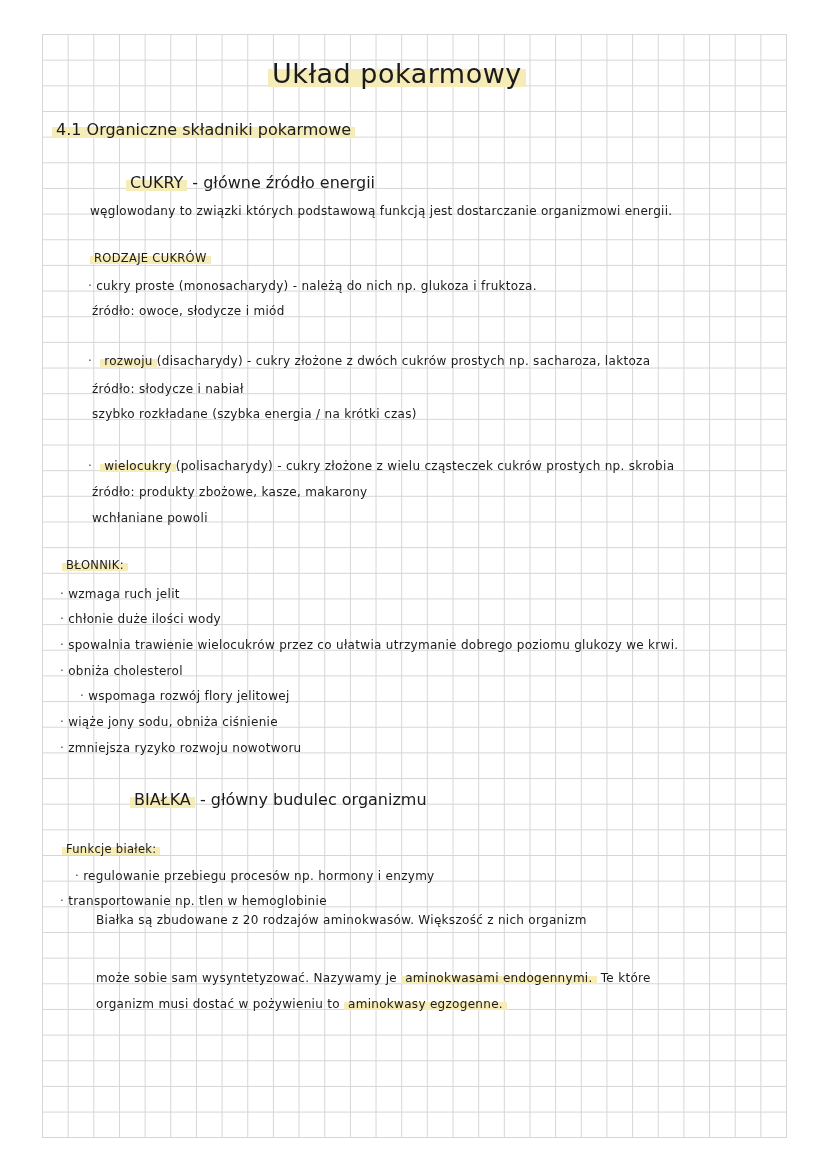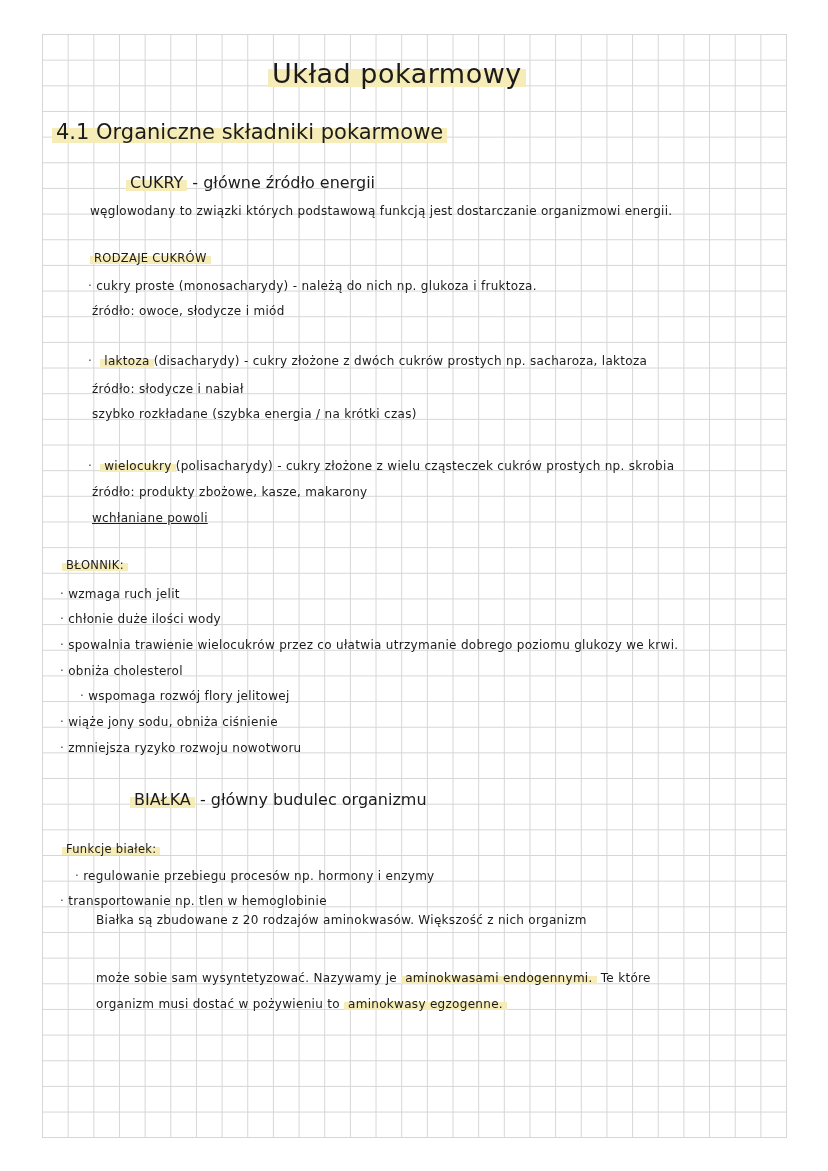--- a/index.html
+++ b/index.html
@@ -12,21 +12,21 @@
     background-color: #ffffff;
     background-image:
       linear-gradient(to right, #d6d6d6 1px, transparent 1px),
       linear-gradient(to bottom, #d6d6d6 1px, transparent 1px);
     background-size: 25.66px 25.66px;
     border-right: 1px solid #d6d6d6; border-bottom: 1px solid #d6d6d6;
   }
   .t { position: absolute; white-space: nowrap; line-height: 1; }
   .hl { background: linear-gradient(to bottom, transparent 35%, #f6ecb8 35%, #f6ecb8 95%, transparent 95%); padding: 0 4px; }
   .title { font-size: 27px; letter-spacing: 0.5px; }
-  .h1 { font-size: 21px; }
+  .h1 { font-size: 16px; }
   .h2 { font-size: 16px; padding-left: 38px; }
   .body { font-size: 11.5px; letter-spacing: 0.3px; }
   .sm { font-size: 12px; letter-spacing: 0.3px; }
   .bullet::before { content: "\00B7"; margin-right: 4px; color: #444; }
 </style>
 </head>
 <body>
 
 <div class="sheet"></div>
 
@@ -38,30 +38,30 @@
   <span class="hl">CUKRY</span>
   <span>- główne źródło energii</span>
 </div>
 <div class="t sm" style="left:90px; top:205px;">węglowodany to związki których podstawową funkcją jest dostarczanie organizmowi energii.</div>
 
 <div class="t body" style="left:90px; top:253px;"><span class="hl">RODZAJE CUKRÓW</span></div>
 <div class="t sm bullet" style="left:88px; top:280px;">cukry proste (monosacharydy) - należą do nich np. glukoza i fruktoza.</div>
 <div class="t sm" style="left:92px; top:305px;">źródło: owoce, słodycze i miód</div>
 
 <div class="t sm bullet" style="left:88px; top:355px;">
-  <span class="hl">laktoza</span><span>(disacharydy) - cukry złożone z dwóch cukrów prostych np. sacharoza, laktoza</span>
+  <span class="hl">rozwoju</span><span>(disacharydy) - cukry złożone z dwóch cukrów prostych np. sacharoza, laktoza</span>
 </div>
 <div class="t sm" style="left:92px; top:383px;">źródło: słodycze i nabiał</div>
 <div class="t sm" style="left:92px; top:408px;">szybko rozkładane (szybka energia / na krótki czas)</div>
 
 <div class="t sm bullet" style="left:88px; top:460px;">
   <span class="hl">wielocukry</span><span>(polisacharydy) - cukry złożone z wielu cząsteczek cukrów prostych np. skrobia</span>
 </div>
 <div class="t sm" style="left:92px; top:486px;">źródło: produkty zbożowe, kasze, makarony</div>
-<div class="t sm" style="left:92px; top:512px;text-decoration:underline;">wchłaniane powoli</div>
+<div class="t sm" style="left:92px; top:512px;">wchłaniane powoli</div>
 
 <div class="t body" style="left:62px; top:560px;"><span class="hl">BŁONNIK:</span></div>
 <div class="t sm bullet" style="left:60px; top:588px;">wzmaga ruch jelit</div>
 <div class="t sm bullet" style="left:60px; top:613px;">chłonie duże ilości wody</div>
 <div class="t sm bullet" style="left:60px; top:639px;">spowalnia trawienie wielocukrów przez co ułatwia utrzymanie dobrego poziomu glukozy we krwi.</div>
 <div class="t sm bullet" style="left:60px; top:665px;">obniża cholesterol</div>
 <div class="t sm bullet" style="left:60px; top:690px;margin-left:20px;">wspomaga rozwój flory jelitowej</div>
 <div class="t sm bullet" style="left:60px; top:716px;">wiąże jony sodu, obniża ciśnienie</div>
 <div class="t sm bullet" style="left:60px; top:742px;">zmniejsza ryzyko rozwoju nowotworu</div>
 

